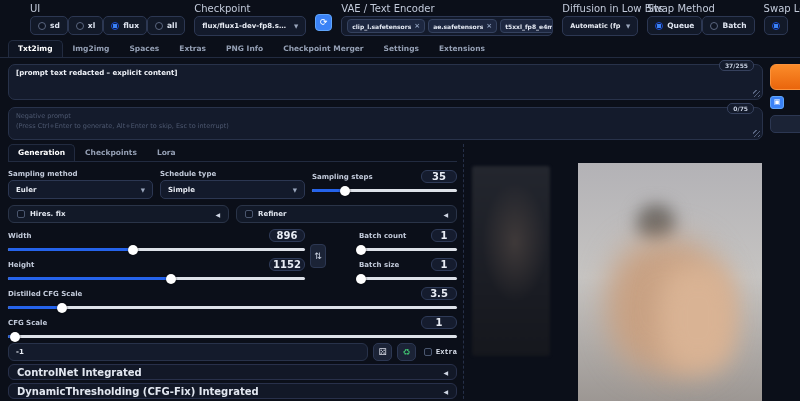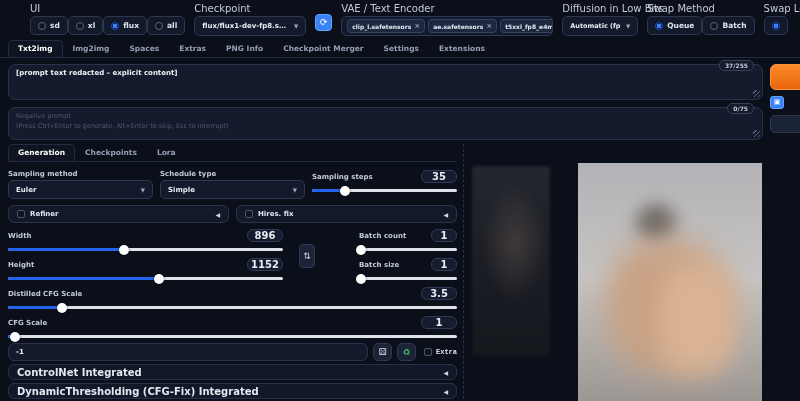--- a/index.html
+++ b/index.html
@@ -77,21 +77,21 @@
   .row3 .cell { flex:1; }
   .select-md { height:19px; }
 
   .acc-row { display:flex; gap:7px; margin-top:6px; }
   .check-acc { flex:1; display:flex; align-items:center; gap:5px; height:18px; background:#121928;
     border:1px solid #2a3448; border-radius:6px; padding:0 8px; cursor:pointer; }
   .checkbox { width:8px; height:8px; border:1px solid #4a566e; border-radius:2px; background:#0e1422; flex:none; cursor:pointer; }
   .check-acc .lbl { font-size:7px; font-weight:bold; color:#e2e7f0; flex:1; }
   .tri { font-size:6px; color:#cfd6e4; }
 
-  .dims { display:flex; gap:16px; margin-top:3px; }
+  .dims { display:flex; gap:5px; margin-top:3px; }
   .dims-left { flex:1; }
   .swap-btn { width:16px; height:24px; align-self:center; background:#1b2336; border:1px solid #2c3752;
     border-radius:4px; color:#cfd6e4; font-size:9px; display:flex; align-items:center; justify-content:center;
     cursor:pointer; margin-top:2px; flex:none; }
   .dims-right { width:98px; flex:none;margin-left:28px; }
 
   .seed-row { display:flex; gap:5px; align-items:center; margin-top:1px; }
   .seed-input { flex:1; height:18px; background:#141b2c; border:1px solid #28324a; border-radius:6px;
     display:flex; align-items:center; padding:0 7px; font-size:7px; font-weight:bold; color:#e8ecf4; }
   .sq-btn { width:19px; height:18px; background:#1b2336; border:1px solid #2c3752; border-radius:5px;
@@ -288,26 +288,26 @@
             <span class="track"></span>
             <span class="fill" style="width: 23%;"></span>
             <span class="thumb" style="left: 23%;"></span>
           </div>
         </div>
       </div>
 
       <div class="acc-row">
         <div class="check-acc">
           <span class="checkbox"></span>
-          <span class="lbl">Refiner</span>
+          <span class="lbl">Hires. fix</span>
           <span class="tri">◀</span>
         </div>
         <div class="check-acc">
           <span class="checkbox"></span>
-          <span class="lbl">Hires. fix</span>
+          <span class="lbl">Refiner</span>
           <span class="tri">◀</span>
         </div>
       </div>
 
       <div class="dims">
         <div class="dims-left">
           <div class="ctl-label-row">
             <span class="ctl-label">Width</span>
             <span class="numbox">896</span>
           </div>

